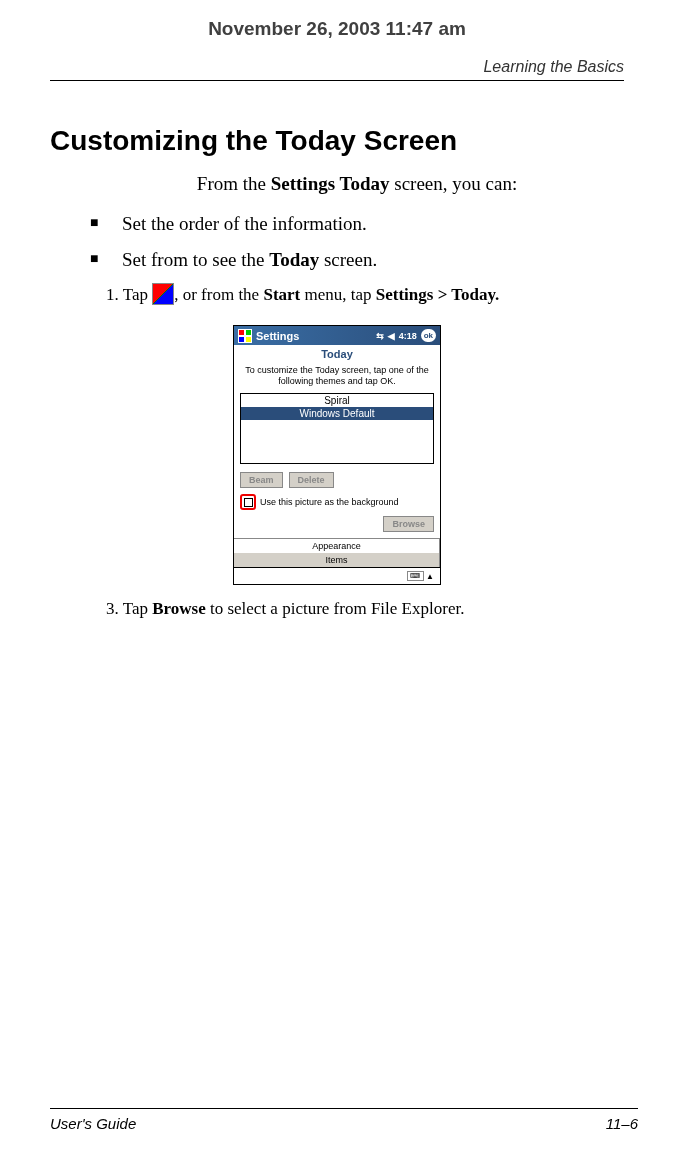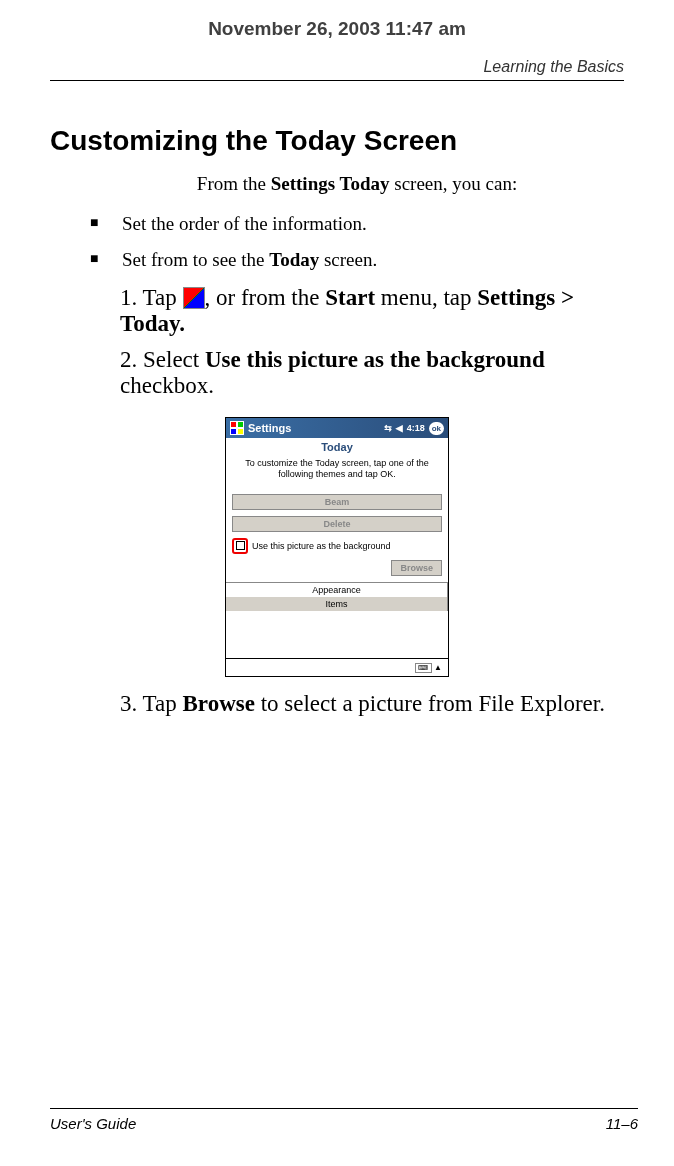--- a/index.html
+++ b/index.html
@@ -61,41 +61,40 @@
       left: 0;
       color: #000;
       font-size: 14px;
       top: 2px;
     }
     .steps {
       margin-left: 56px;
       list-style: none;
     }
     .steps li {
-      font-size: 23px;
+      font-size: 17px;
       margin-bottom: 10px;
-      margin-left: 14px;
     }
     .bold { font-weight: bold; }
     .start-icon {
       display: inline-block;
       width: 22px;
       height: 22px;
       vertical-align: middle;
       background: linear-gradient(135deg, #ff0000 0%, #ff0000 48%, #008000 48%, #008000 52%, #0000ff 52%, #0000ff 100%);
       border: 1px solid #888;
       position: relative;
       top: -2px;
     }
     .screenshot-wrap {
       text-align: center;
       margin: 18px 0 14px 0;
     }
     .pda {
-      width: 224px;
+      width: 208px;
       height: 260px;
       border: 1px solid #000;
       margin: 0 auto;
       font-family: Tahoma, Arial, sans-serif;
       font-size: 10px;
       display: flex;
       flex-direction: column;
       background: #fff;
     }
     .pda-title {
@@ -151,21 +150,20 @@
       font-size: 10px;
     }
     .theme-item.sel {
       background: #2a4d7a;
       color: #fff;
     }
     .pda-btn-row {
       display: flex;
       gap: 6px;
       padding: 8px 6px 4px 6px;
-      flex-direction: column;
     }
     .pda-btn {
       border: 1px solid #888;
       background: #d4d0c8;
       color: #888;
       font-size: 9px;
       padding: 2px 8px;
       font-weight: bold;
     }
     .pda-check-row {
@@ -250,23 +248,20 @@
 <ul class="bullets">
   <li>Set the order of the information.</li>
   <li>
     <span>Set from to see the </span><span class="bold">Today</span><span> screen.</span>
   </li>
 </ul>
 
 <ol class="steps">
   <li>
     <span>1. Tap </span><span class="start-icon"></span><span>, or from the </span><span class="bold">Start</span><span> menu, tap </span><span class="bold">Settings &gt; Today.</span>
-  </li>
-  <li>
-    <span>2. Select </span><span class="bold">Use this picture as the background</span><span> checkbox.</span>
   </li>
 </ol>
 
 <div class="screenshot-wrap">
   <div class="pda">
     <div class="pda-title">
       <div class="pda-title-left">
         <span class="win-icon">
           <svg viewBox="0 0 14 14">
               <rect x="1" y="1" width="5" height="5" fill="#f00"></rect>
@@ -279,20 +274,24 @@
       </div>
       <div class="pda-title-right">
         <span>⇆</span>
         <span>◀</span>
         <span>4:18</span>
         <span class="ok-btn">ok</span>
       </div>
     </div>
     <div class="pda-sub">Today</div>
     <div class="pda-instr">To customize the Today screen, tap one of the following themes and tap OK.</div>
+    <div class="theme-list">
+      <div class="theme-item">Spiral</div>
+      <div class="theme-item sel">Windows Default</div>
+    </div>
     <div class="pda-btn-row">
       <span class="pda-btn">Beam</span>
       <span class="pda-btn">Delete</span>
     </div>
     <div class="pda-check-row">
       <span class="red-box">
           <span class="chkbox"></span>
         </span>
       <span style="font-size:9px;">Use this picture as the background</span>
     </div>

